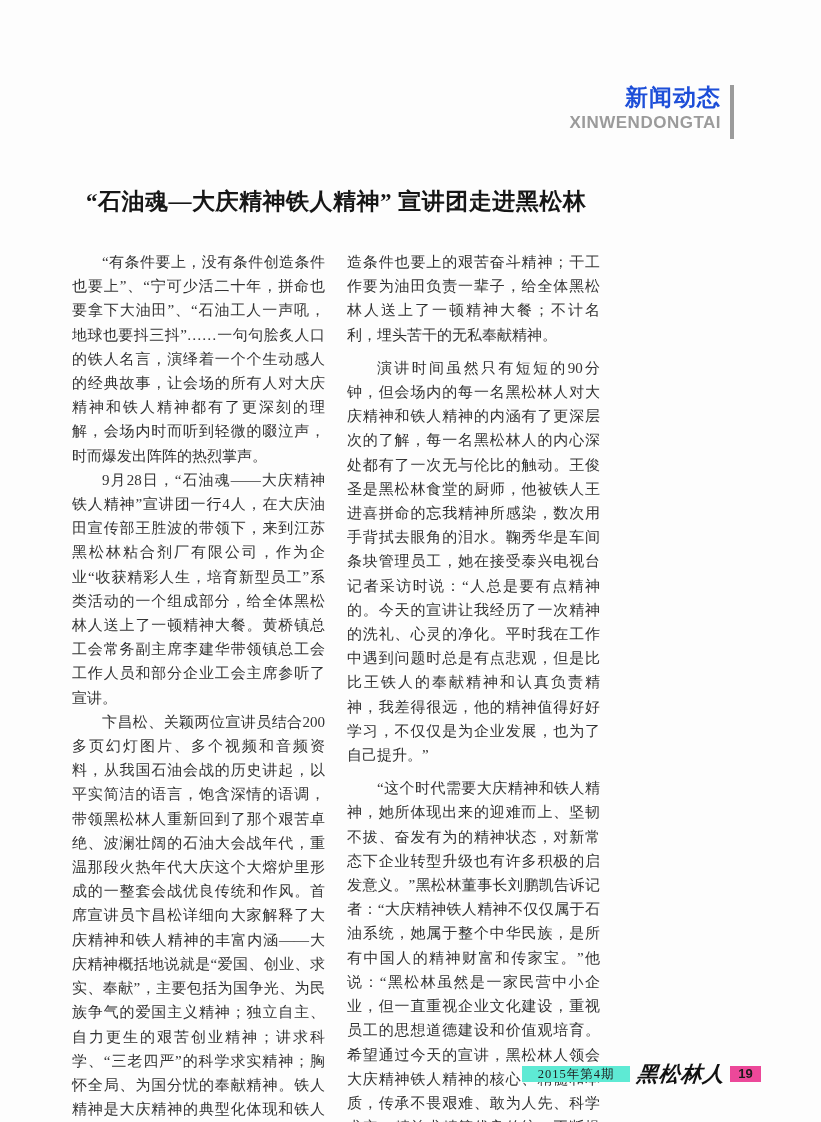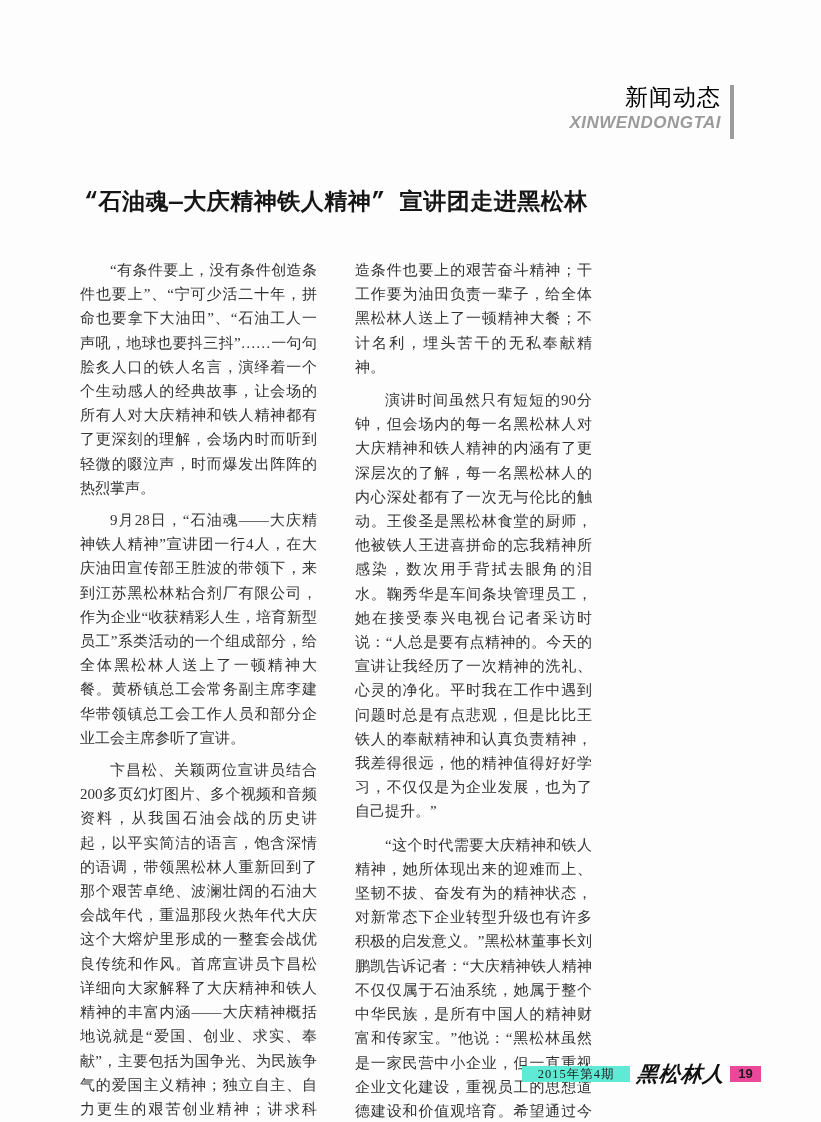--- a/index.html
+++ b/index.html
@@ -18,63 +18,63 @@
   
   .section-header {
     position: absolute;
     top: 84px; right: 87px;
     display: flex;
     align-items: flex-start;
   }
   .section-titles { text-align: right; }
   .section-title-cn {
     font-family: "Liberation Sans", sans-serif;
-    font-size: 23px; font-weight: normal;
-    color: #000000; letter-spacing: 1px;
+    font-size: 23px; font-weight: bold;
+    color: #1d4ed8; letter-spacing: 1px;
     line-height: 26px;
   }
   .section-title-py {
     font-family: "Liberation Sans", sans-serif;
     font-size: 17px; font-weight: bold;
     color: #9b9b9b; letter-spacing: 0.5px;
-    line-height: 19px; margin-top: 3px; font-style: italic;
+    line-height: 19px; margin-top: 3px;
   }
   .section-vbar {
     width: 4px; height: 54px;
     background: #9b9b9b;
     margin-left: 9px; margin-top: 1px;
   }
 
   
   .article-title {
     position: absolute;
     top: 186px; left: 66px; width: 540px;
     margin: 0;
     text-align: center;
-    font-family: Liberation Mono, monospace;
+    font-family: Liberation Serif, serif;
     font-size: 23px; font-weight: bold;
     color: #161616; letter-spacing: 0.5px;
     white-space: nowrap;
   }
 
   
   .article-body {
     position: absolute;
     top: 250px; left: 72px; width: 528px;
     display: flex; gap: 22px;
   }
   .article-col {
     width: 253px;
     font-size: 15px;
     line-height: 24.2px;
     text-align: justify;
     color: #333333;
   }
   .article-col p {
-    margin: 8px;
+    margin: 0;
     text-indent: 2em;
   }
   .article-col p.cont { text-indent: 0; }
   .article-col p.gap { margin-top: 9px; }
 
   
   .page-footer {
     position: absolute;
     top: 1063px; left: 522px;
     display: flex; align-items: center;

